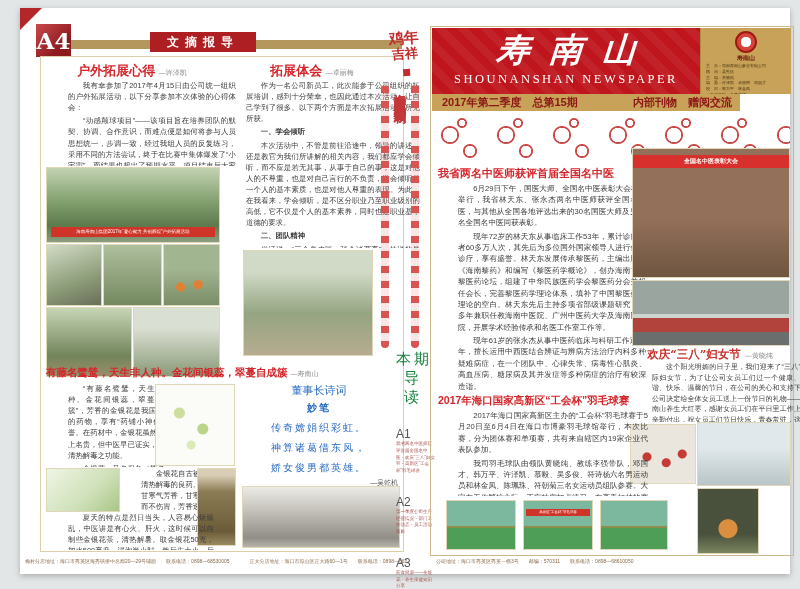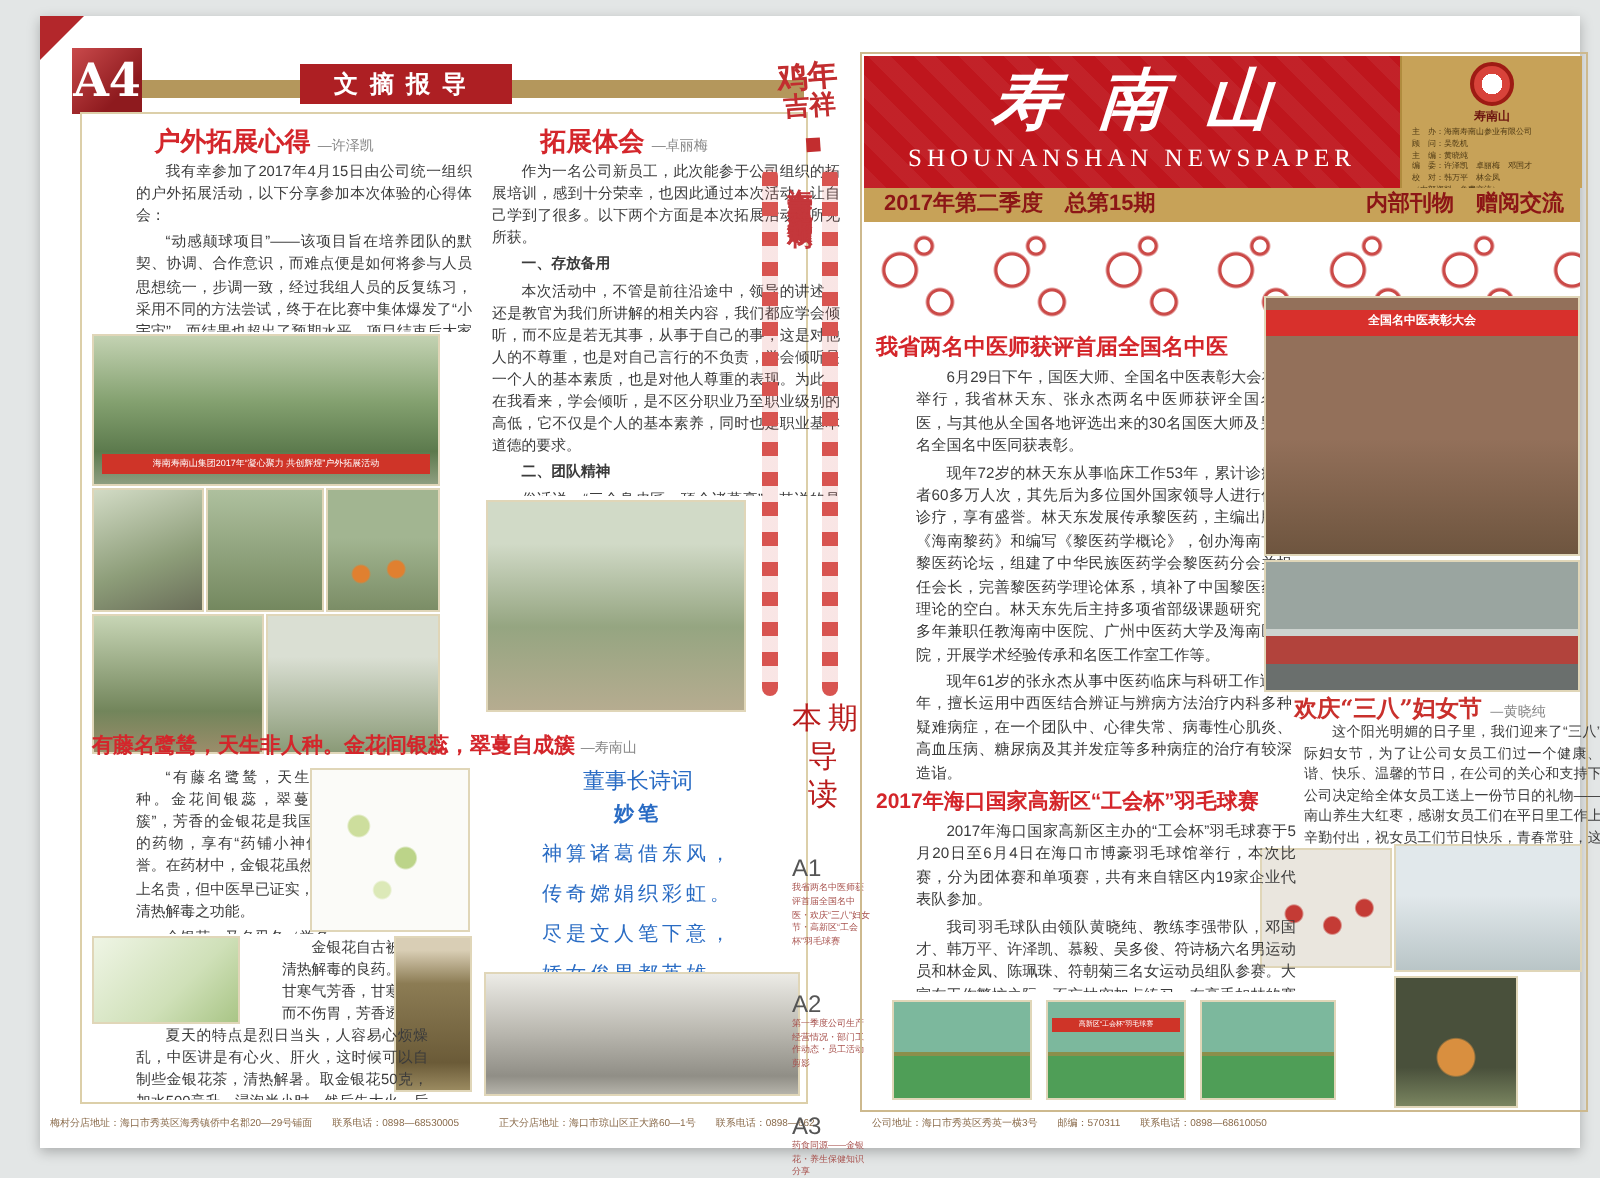--- a/index.html
+++ b/index.html
@@ -64,39 +64,39 @@
   #zodiac{left:383px;top:30px;width:44px;height:52px;color:#c22d2f;font-family:"DejaVu Serif",serif;
           font-weight:bold;text-align:center;transform:rotate(-4deg);}
   #zodiac .l1{font-size:15px;line-height:17px;}
   #zodiac .l2{font-size:13px;line-height:14px;}
   #zodiac .seal{display:inline-block;width:7px;height:7px;background:#c22d2f;}
   #greet{left:381px;top:84px;width:38px;height:264px;display:flex;justify-content:space-between;}
   .deco{width:8px;border-radius:4px;background:repeating-linear-gradient(0deg,#d85450 0 7px,rgba(216,84,80,.15) 7px 15px);}
   #greet .vtext{writing-mode:vertical-rl;text-orientation:upright;color:#c4373b;font-weight:bold;
           font-size:12.5px;letter-spacing:1px;line-height:20px;margin:0 1px;}
   #digest{left:396px;top:350px;width:40px;height:202px;}
-  #digest .dtitle{font-family:"DejaVu Serif",serif;font-size:15px;color:#b91c1c;letter-spacing:3px;line-height:19px;}
+  #digest .dtitle{font-family:"DejaVu Serif",serif;font-size:15px;color:#15803d;letter-spacing:3px;line-height:19px;}
   #digest .dlabel{font-family:Liberation Sans, sans-serif;font-size:12px;color:#555;margin-top:20px;}
   #digest .dtext{font-size:4.5px;line-height:1.5;color:#a8524e;}
 
   
   #rbox{left:430px;top:26px;width:362px;height:528px;border:1px solid #cdb98e;}
   #masthead{left:432px;top:28px;width:268px;height:66px;background:
      repeating-linear-gradient(45deg,rgba(255,255,255,.05) 0 8px,transparent 8px 16px),#bf161d;
      color:#fff;text-align:center;}
   #masthead .mtitle{font-family:"DejaVu Serif",serif;font-style:italic;font-weight:bold;font-size:33px;
      line-height:44px;letter-spacing:20px;text-indent:20px;transform:skewX(-4deg);}
   #masthead .msub{font-size:12.5px;letter-spacing:2.5px;line-height:14px;font-family:"Liberation Serif",serif;}
   #infobox{left:700px;top:28px;width:90px;height:66px;background:#c7a258;border-left:1px solid #b08c3e;
      text-align:center;overflow:hidden;}
   #infobox .seal{width:18px;height:18px;margin:3px auto 1px;border-radius:50%;border:2px solid #9e1b14;
      background:radial-gradient(circle,#fff 40%,#d8433a 41%);}
   #infobox .brand{font-size:6px;color:#6d1510;font-weight:bold;}
   #infobox .staffrow{font-size:4px;line-height:1.45;color:#4f3a14;text-align:left;padding:0 5px;}
-  #goldstrip{left:432px;top:94px;width:358px;height:17px;background:#c7a258;color:#8c1616;font-weight:bold;
+  #goldstrip{left:432px;top:94px;width:308px;height:17px;background:#c7a258;color:#8c1616;font-weight:bold;
      font-size:11px;line-height:17px;}
   #goldstrip .gl{position:absolute;left:10px;}
   #goldstrip .gr{position:absolute;right:8px;}
   #waves{left:432px;top:111px;width:358px;height:52px;background:
      radial-gradient(circle at 18px 24px,transparent 7px,#cb4a48 7.5px 8.5px,transparent 9.5px),
      radial-gradient(circle at 38px 40px,transparent 5px,#cb4a48 5.5px 6.5px,transparent 7.5px),
      radial-gradient(circle at 30px 12px,transparent 3px,#cb4a48 3.5px 4.5px,transparent 5.5px),
      #fff;background-size:56px 52px;background-repeat:repeat-x;}
   .rheadline{color:#d4252a;font-weight:bold;font-size:11px;white-space:nowrap;}
   .rheadline2{color:#c9302c;font-weight:bold;font-size:11.5px;font-family:"DejaVu Serif",serif;white-space:nowrap;text-align:center;}
@@ -132,21 +132,21 @@
   <div class="ph ph-vest" style="left:163px;top:244px;width:55px;height:60px;"></div>
   <div class="ph ph-jump" style="left:46px;top:307px;width:84px;height:68px;"></div>
   <div class="ph ph-canopy" style="left:133px;top:307px;width:85px;height:68px;"></div>
 
   <div class="abs art-title" style="left:226px;top:62px;width:172px;">
     <span>拓展体会</span>
     <span class="art-author">—卓丽梅</span>
   </div>
   <div class="abs bodytext" style="left:226px;top:80px;width:174px;height:168px;">
     <p>作为一名公司新员工，此次能参于公司组织的拓展培训，感到十分荣幸，也因此通过本次活动，让自己学到了很多。以下两个方面是本次拓展活动的所见所获。</p>
-    <p class="subhead">一、存放备用</p>
+    <p class="subhead">一、学会倾听</p>
     <p>本次活动中，不管是前往沿途中，领导的讲述，还是教官为我们所讲解的相关内容，我们都应学会倾听，而不应是若无其事，从事于自己的事，这是对他人的不尊重，也是对自己言行的不负责，学会倾听是一个人的基本素质，也是对他人尊重的表现。为此，在我看来，学会倾听，是不区分职业乃至职业级别的高低，它不仅是个人的基本素养，同时也是职业基本道德的要求。</p>
     <p class="subhead">二、团队精神</p>
     <p>俗话说：“三个臭皮匠，顶个诸葛亮”，其说的是团队精神，本次拓展培训与其说公司出去游玩，不如说是培训大家的团队协作能力。从我们各个团队的颠球到真人CS的实际演练，大家的集思广益，从讨论解决方案到实施，无不充分体现着团队相互协作的重要性。从哲学的角度上看，体现着整体与个体的关系，为此，在一个团队中，我们每个人都扮演着重要的角色。同理，一个公司经营的好坏，就离不了各个部门之间的相互协作，只有部门之间的相互配合，才能提高公司的利益与效率，达到双赢最大化。因此，相信通过此次培训，各部门间会更加的意识到团队协作的重要性，同时愿我司今后发展的路越来越好，以上是我参与此次拓展培训活动的体会。</p>
   </div>
   <div class="ph ph-pyramid" style="left:243px;top:250px;width:128px;height:104px;"></div>
 
   <div class="abs art-title" style="left:46px;top:366px;width:340px;font-size:10.5px;text-align:left;">
     <span>有藤名鹭鸶，天生非人种。金花间银蕊，翠蔓自成簇</span>
     <span class="art-author">—寿南山</span>
   </div>
@@ -160,23 +160,22 @@
     <p>金银花自古被誉为清热解毒的良药。它性甘寒气芳香，甘寒清热而不伤胃，芳香透达又可祛邪。金银花既能宣散风热，还善清解血毒，用于各种热性病，如身热、发疹、发斑、热毒疮痈、咽喉肿痛等症，均效果显著。</p>
   </div>
   <div class="ph ph-jar" style="left:197px;top:468px;width:37px;height:76px;"></div>
   <div class="abs bodytext" style="left:48px;top:512px;width:146px;height:38px;">
     <p>夏天的特点是烈日当头，人容易心烦燥乱，中医讲是有心火、肝火，这时候可以自制些金银花茶，清热解暑。取金银花50克，加水500毫升，浸泡半小时，然后先大火，后小火煎15分钟，滤出药汁，再加水煎，取药汁，存放备用，还可以加少许橘皮代茶饮服。</p>
   </div>
 
   <div class="abs poem" style="left:240px;top:383px;width:158px;">
     <div class="poem-title">董事长诗词</div>
     <div class="poem-line" style="font-weight:bold;">妙笔</div>
+    <div class="poem-line">传奇嫦娟织彩虹。</div>
     <div class="poem-line">神算诸葛借东风，</div>
-    <div class="poem-line">传奇嫦娟织彩虹。</div>
-    <div class="poem-line">尽是文人笔下意，</div>
     <div class="poem-line">娇女俊男都英雄。</div>
     <div style="text-align:right;font-size:7px;color:#555;">—吴乾机</div>
   </div>
   <div class="ph ph-paint" style="left:242px;top:486px;width:156px;height:60px;"></div>
 
   <div class="abs footer" style="left:25px;top:558px;width:382px;">梅村分店地址：海口市秀英区海秀镇侨中名郡20—29号铺面　　联系电话：0898—68530005　　　　正大分店地址：海口市琼山区正大路60—1号　　联系电话：0898—66209403</div>
 
   <div id="zodiac" class="abs">
     <div class="l1">鸡年</div>
     <div class="l2">吉祥</div>

